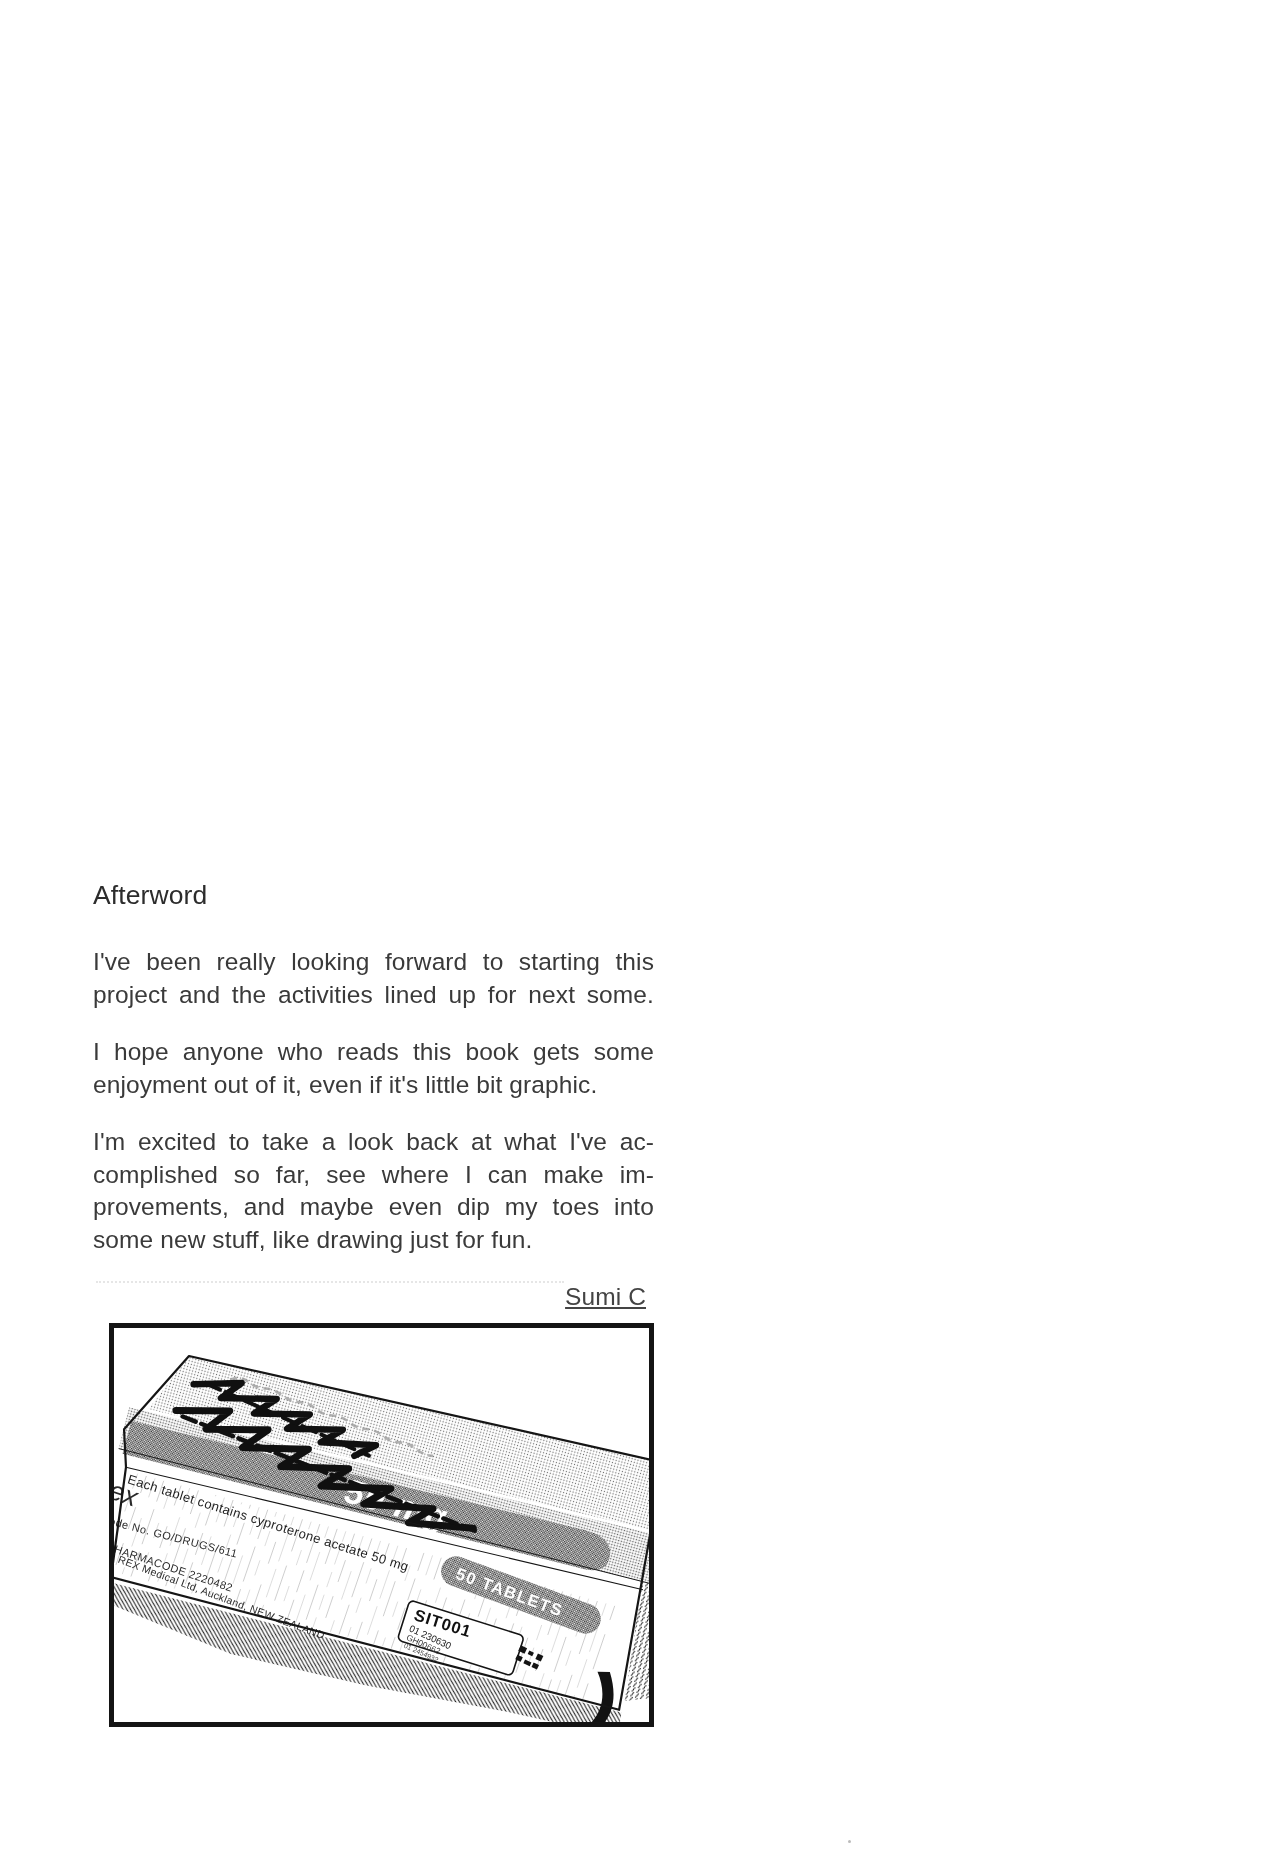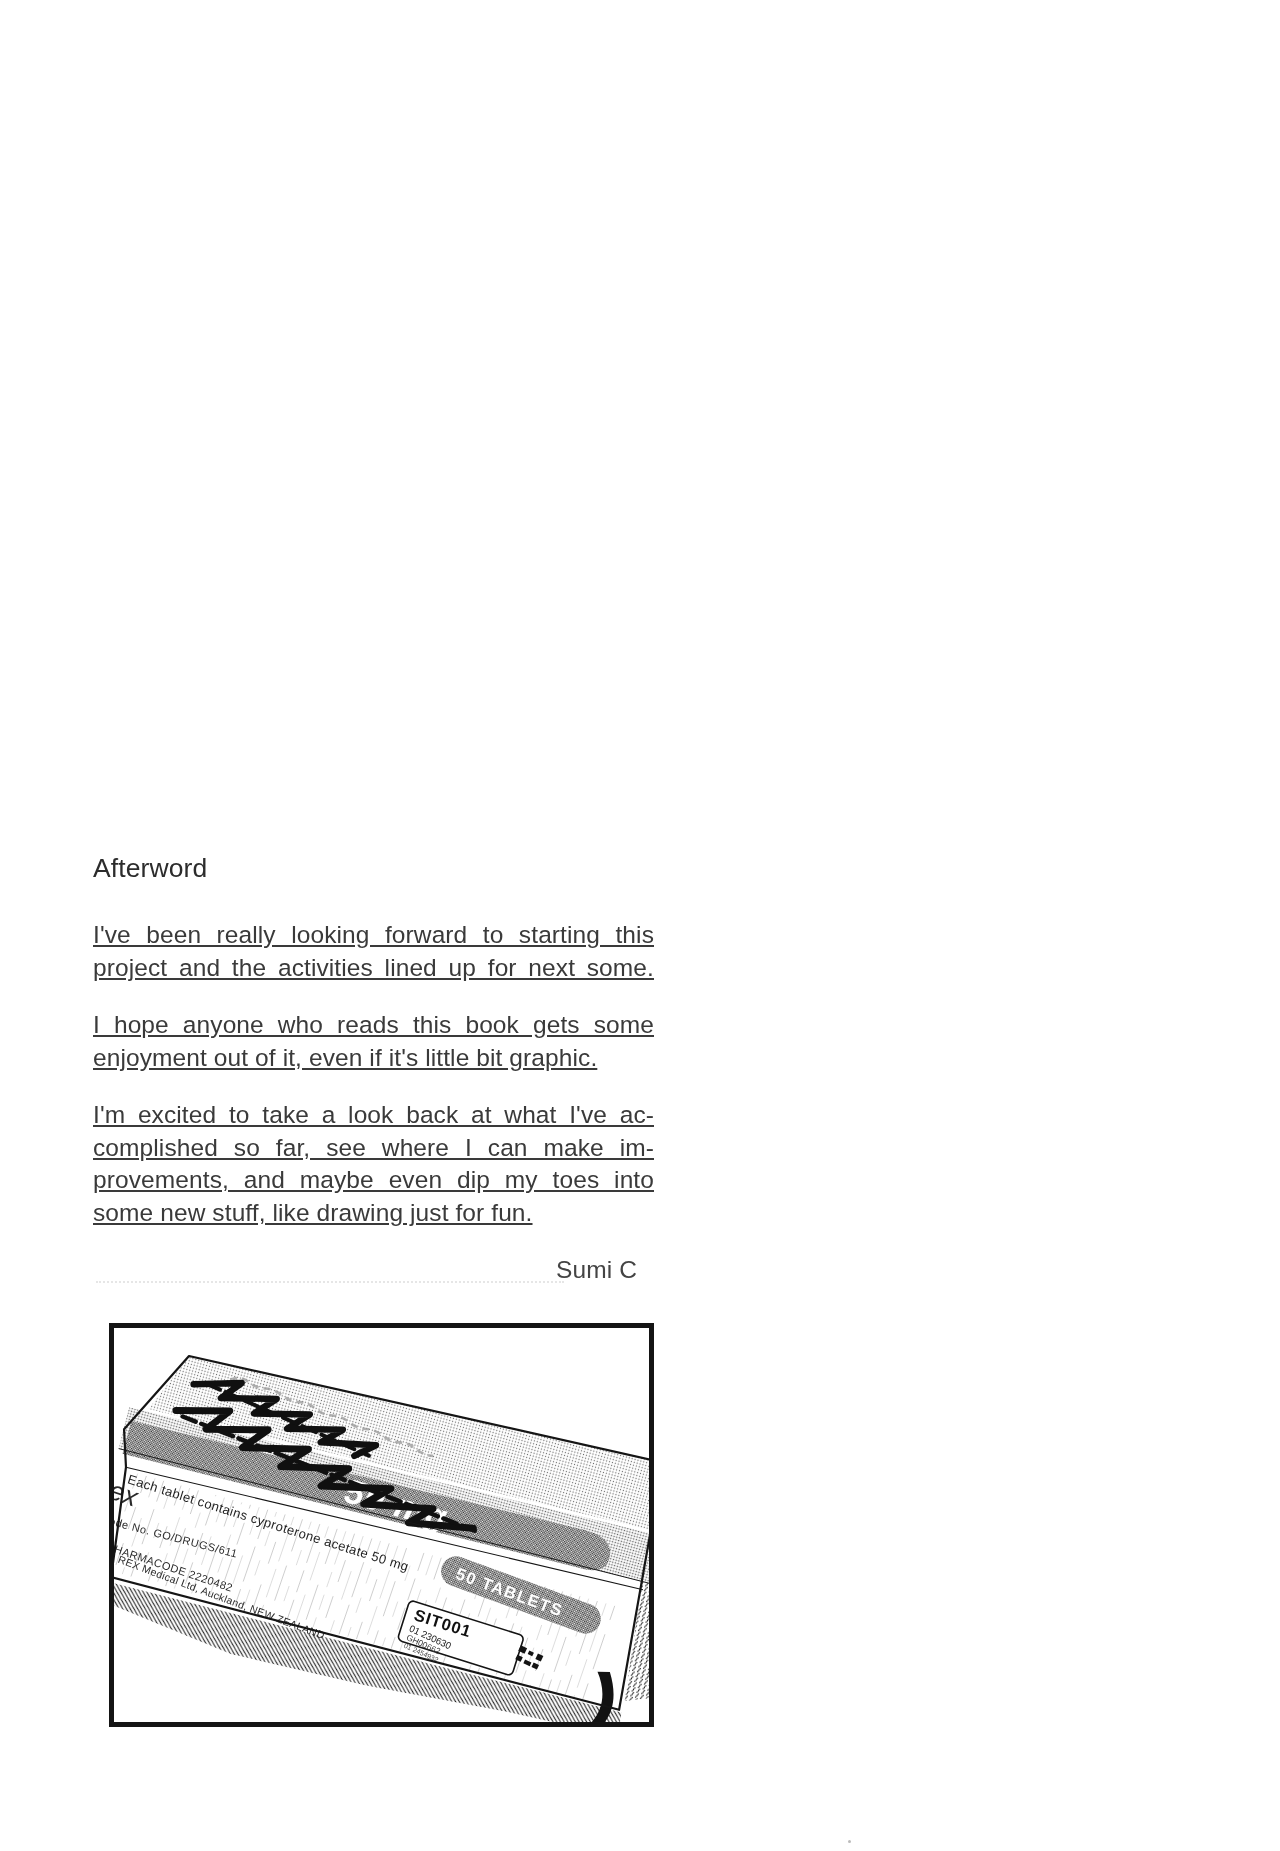--- a/index.html
+++ b/index.html
@@ -5,37 +5,37 @@
   html, body { margin: 0; padding: 0; }
   body {
     width: 1280px; height: 1851px;
     background: #ffffff;
     position: relative;
     overflow: hidden;
     font-family: "Liberation Sans", sans-serif;
   }
   .content {
     position: absolute;
-    left: 93px; top: 853px; width: 561px;
+    left: 93px; top: 880px; width: 561px;
     color: #3a3a3a;
     font-size: 24.5px;
     line-height: 32.5px;
     letter-spacing: 0.1px;
   }
   .heading {
     font-size: 26.5px;
     line-height: 30px;
     font-weight: 400;
     color: #2c2c2c;
     margin: 0 0 36px 0;
   }
-  .para { margin: 0 0 25px 0; text-decoration: underline; }
+  .para { margin: 0 0 25px 0; }
   .line { text-align: justify; }
   .line.fill { text-align-last: justify; -moz-text-align-last: justify; }
-  .sig { text-align: right; margin: 17px; color: #444444; }
+  .sig { text-align: right; margin: 8px; color: #444444; text-decoration: underline; }
   .speckle {
     position: absolute;
     left: 96px; top: 1281px; width: 468px; height: 0;
     border-top: 2px dotted #e6e6e6;
   }
   .frame {
     position: absolute;
     left: 109px; top: 1323px;
     width: 535px; height: 394px;
     border: 5px solid #141414;

